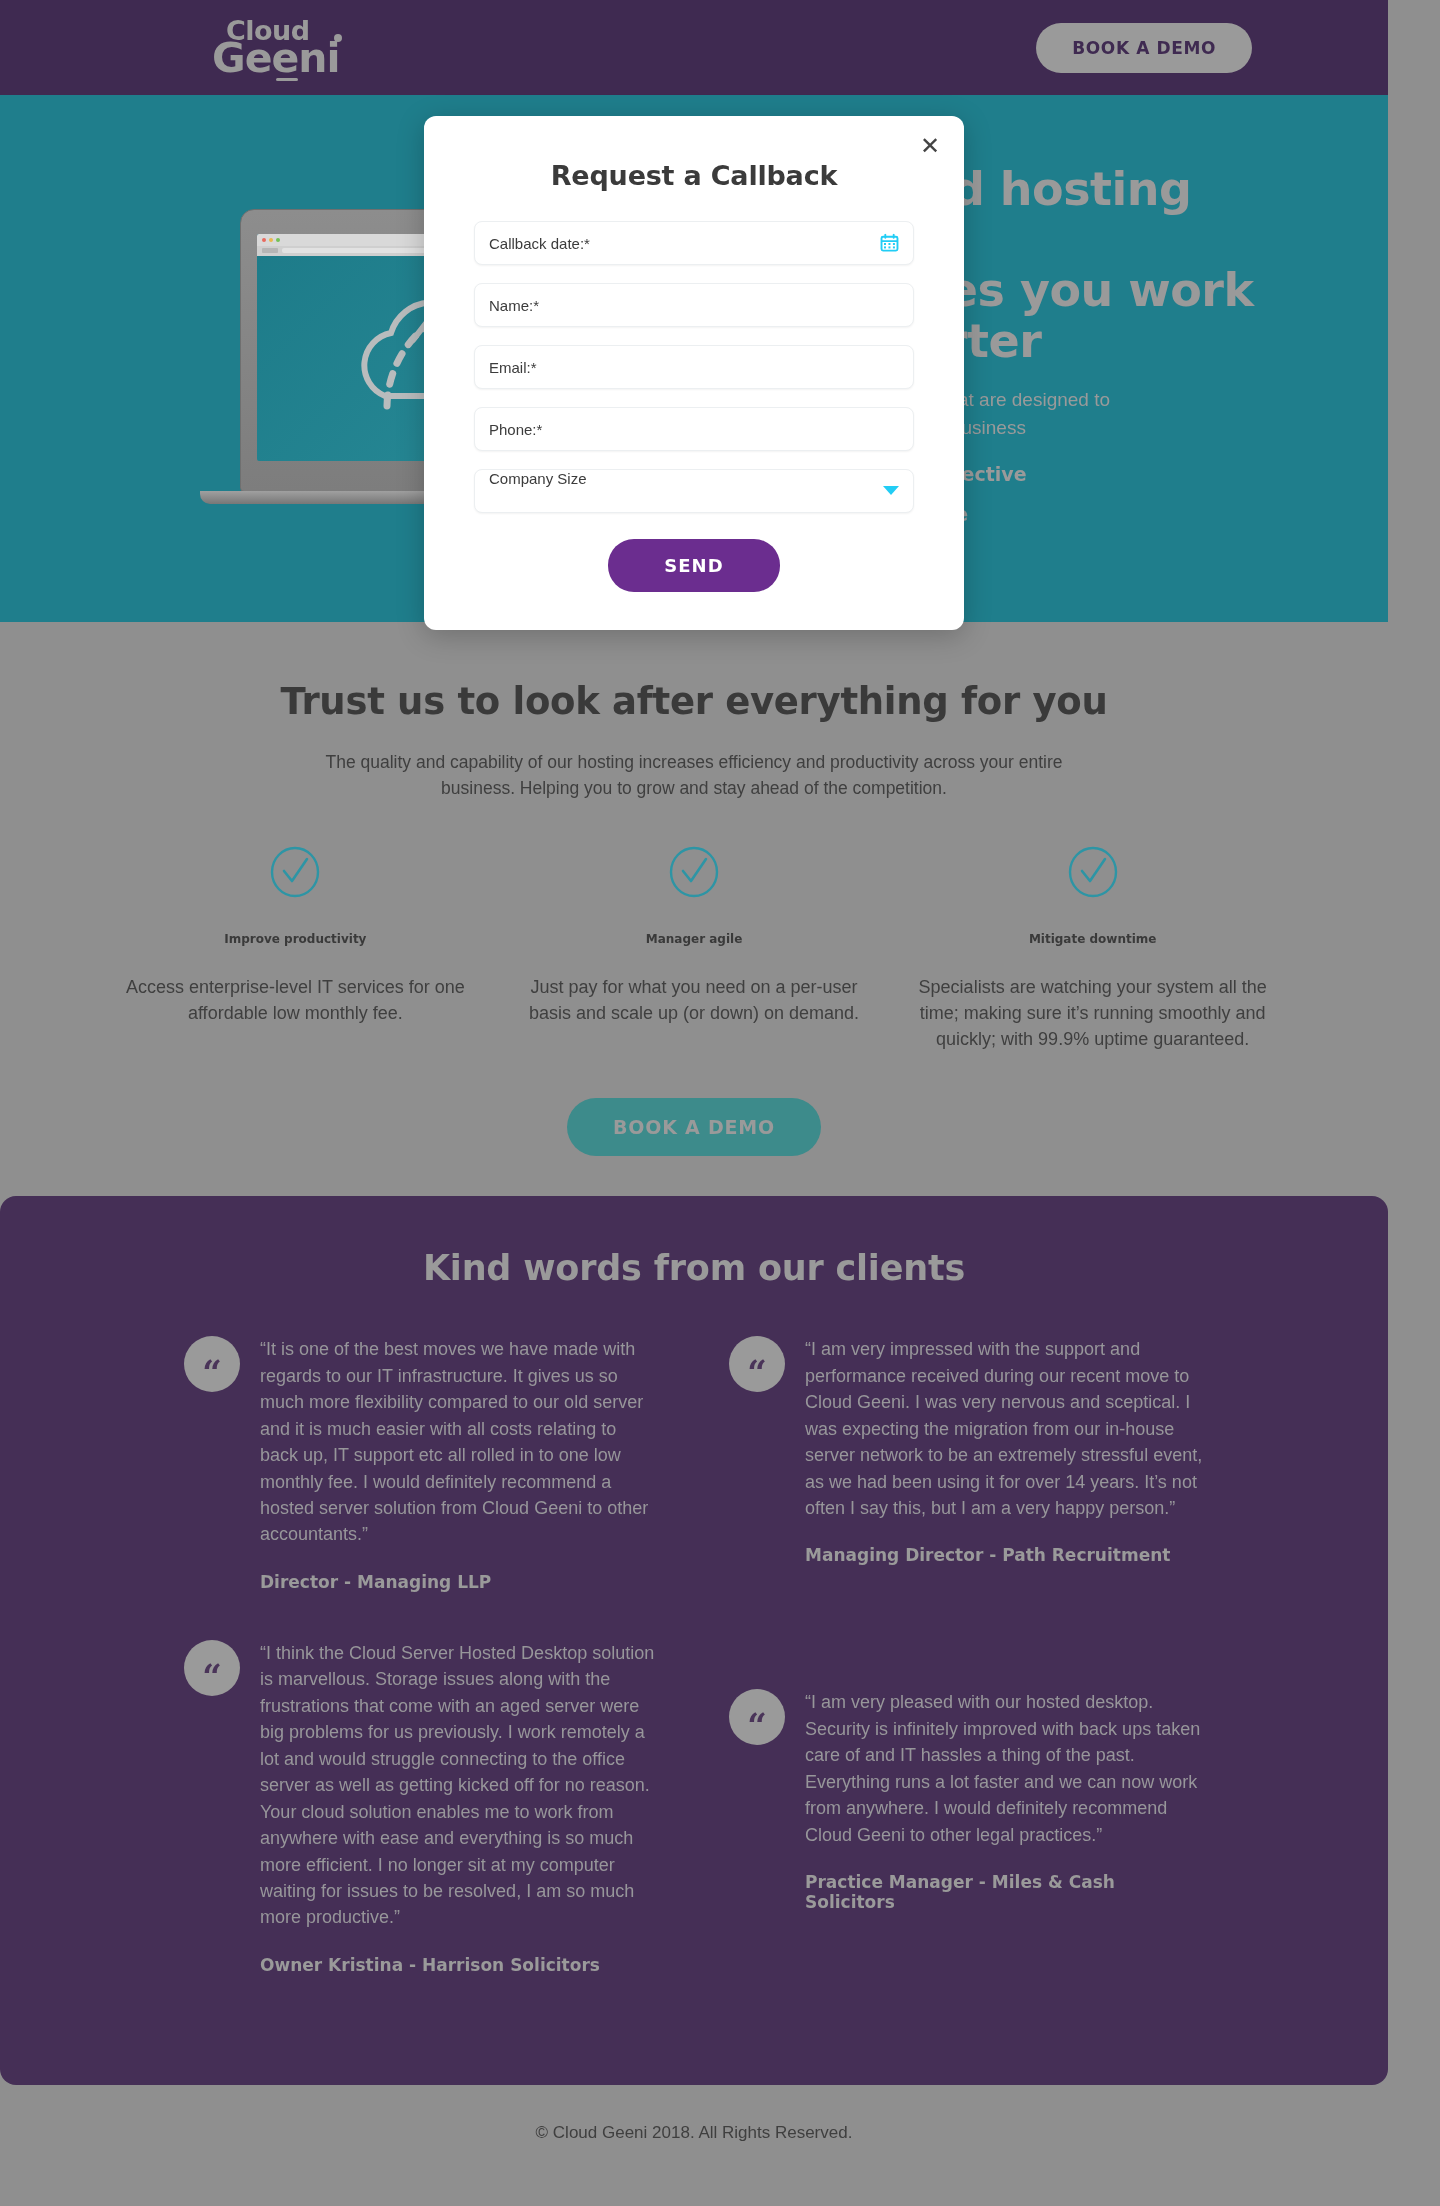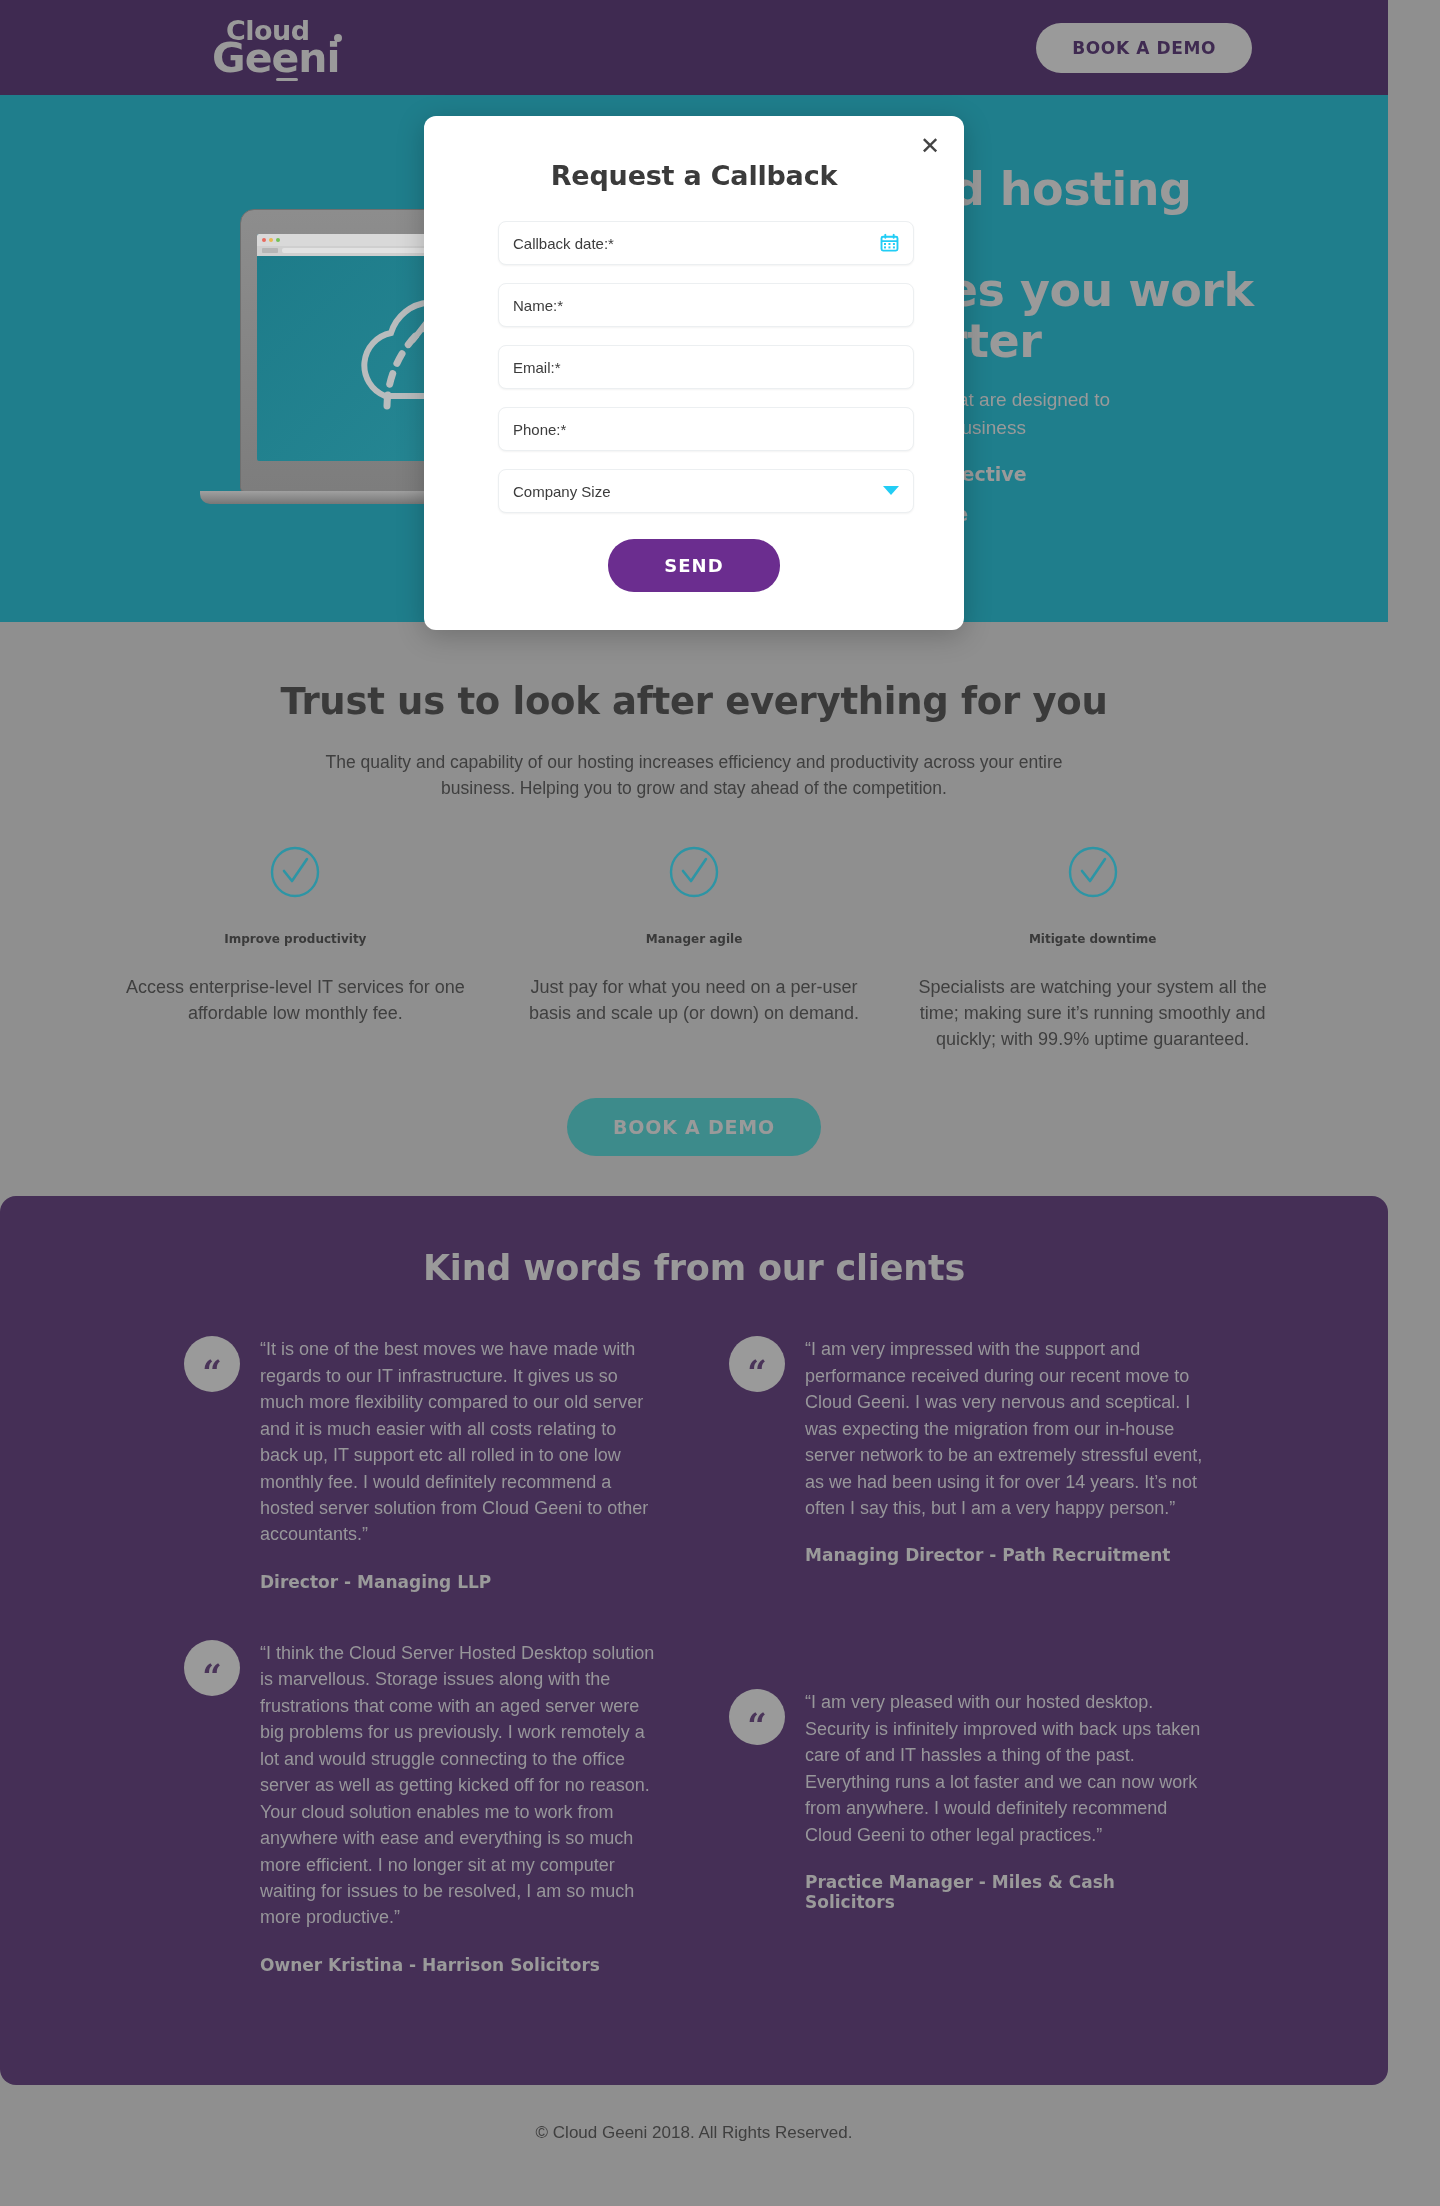--- a/index.html
+++ b/index.html
@@ -380,24 +380,22 @@
   }
   .modal-form { padding: 0 50px; }
   .field {
     position: relative;
     height: 44px;
     border: 1px solid #eceff1;
     border-radius: 8px;
     margin-bottom: 18px;
     box-shadow: 0 1px 2px rgba(0,0,0,0.05);
     display: flex;
-    align-items: center;
     padding: 0 14px;
     background: #fff;
-    margin-left: 24px;
   }
   .field input, .field .selval {
     border: none;
     outline: none;
     width: 100%;
     font-size: 15px;
     color: #3c3c3c;
     background: transparent;
     font-family: "Liberation Sans", sans-serif;
   }

